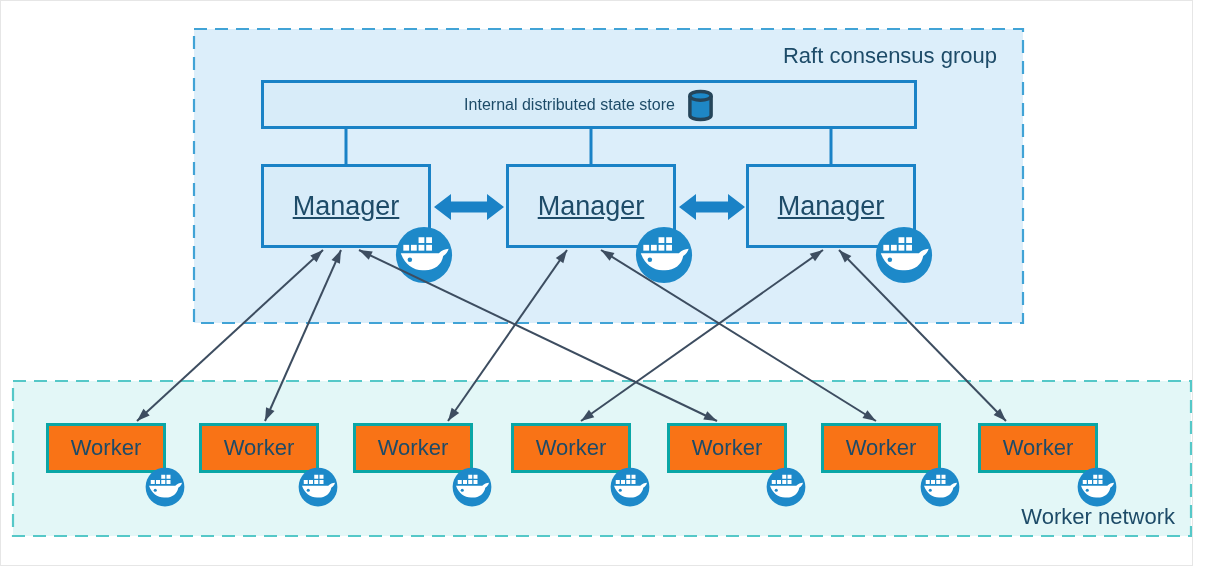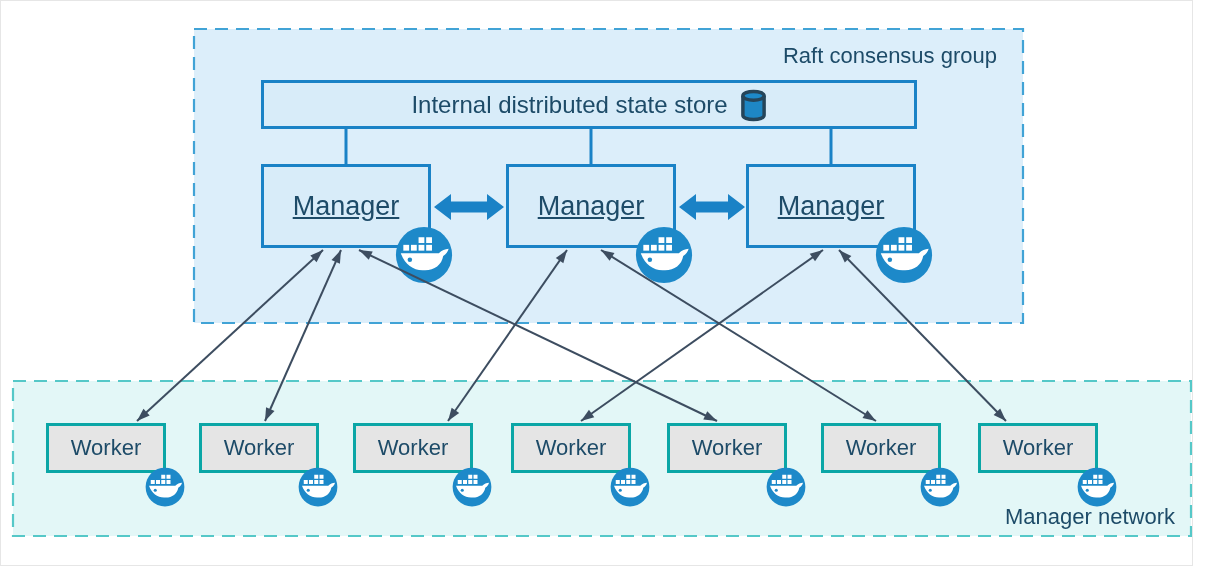--- a/index.html
+++ b/index.html
@@ -24,24 +24,24 @@
   }
   .box{
     position:absolute;
     box-sizing:border-box;
     background:#d8ecf9;
     border:3px solid #1a82c6;
     color:#1d4b68;
     display:flex;align-items:center;justify-content:center;
     z-index:2;
   }
-  .store-box{font-size:24px;gap:12px;}
+  .store-box{font-size:16px;gap:12px;}
   .manager-box{font-size:27px;text-decoration:underline;}
   .worker-box{
-    background:#e5e5e5;
+    background:#f97316;
     border:3px solid #0aa6a6;
     font-size:22px;
   }
   .badge{position:absolute;z-index:4;}
   .db-icon{flex:0 0 auto;margin-top:2px;}
 </style>
 </head>
 <body>
 
 <div class="canvas">
@@ -62,21 +62,21 @@
       </g>
     </defs>
   </svg>
 
   <svg id="underlay" class="layer" width="1207" height="566">
     <rect id="raft-rect" fill="#dceefa" stroke="#41a3d6" stroke-width="2.2" stroke-dasharray="13 8" x="193" y="28" width="829" height="294"></rect>
     <rect id="gossip-rect" fill="#e3f7f7" stroke="#55c8c8" stroke-width="2.2" stroke-dasharray="13 8" x="12" y="380" width="1178" height="155"></rect>
   </svg>
 
   <span class="group-label" id="raft-label" style="top: 42px; left: 996px; transform: translateX(-100%);">Raft consensus group</span>
-  <span class="group-label" id="gossip-label" style="top: 503px; left: 1174px; transform: translateX(-100%);">Manager network</span>
+  <span class="group-label" id="gossip-label" style="top: 503px; left: 1174px; transform: translateX(-100%);">Worker network</span>
 
   <div class="box store-box" id="store-box" style="left: 260px; top: 79px; width: 656px; height: 49px;">
     <span>Internal distributed state store</span>
     <svg class="db-icon" width="27" height="33" viewBox="0 0 28 34">
       <path d="M3,7 L3,27 A11,4.6 0 0 0 25,27 L25,7" fill="#1e87c5" stroke="#25455a" stroke-width="3.6"></path>
       <ellipse cx="14" cy="7" rx="11" ry="4.6" fill="#1d89c9" stroke="#25455a" stroke-width="3.6"></ellipse>
     </svg>
   </div>
 
   <div id="nodes">

